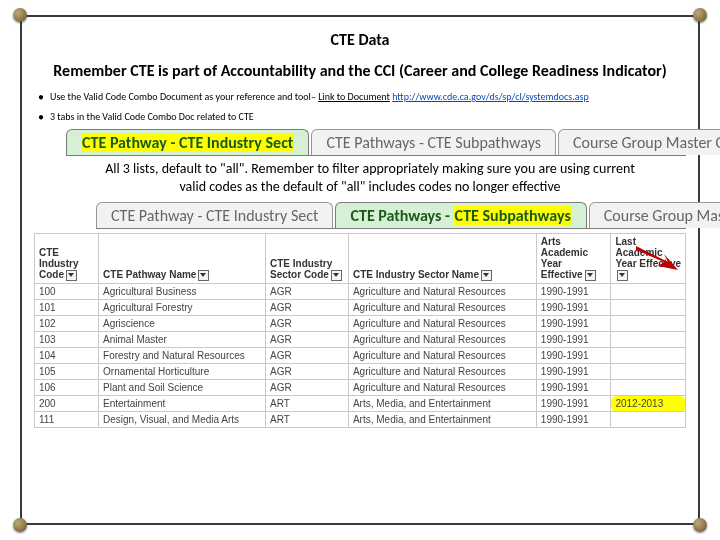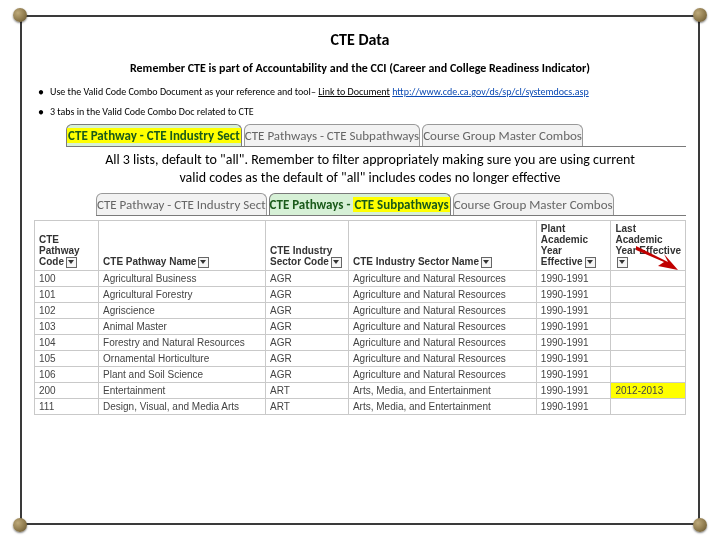--- a/index.html
+++ b/index.html
@@ -49,21 +49,21 @@
   .title {
     text-align: center;
     font-weight: 700;
     font-size: 16px;
     color: #000;
     margin: 2px 0 8px 0;
   }
   .subtitle {
     text-align: center;
     font-weight: 700;
-    font-size: 12px;
+    font-size: 16px;
     margin: 12px 0 10px 0;
   }
   ul.bullets {
     margin: 0;
     padding-left: 16px;
     list-style: none;
   }
   ul.bullets > li {
     position: relative;
     font-size: 10px;
@@ -83,22 +83,22 @@
 
   .tabs-row {
     margin: 6px 0 4px 32px;
     display: flex;
     align-items: flex-end;
     gap: 2px;
     border-bottom: 1px solid #7a7a7a;
   }
   .tabs-row2 { margin-left: 62px; margin-top: 2px; }
   .tab {
-    font-size: 13px;
-    padding: 3px 0;
+    font-size: 16px;
+    padding: 3px 14px;
     border: 1px solid #999;
     border-bottom: none;
     border-top-left-radius: 6px;
     border-top-right-radius: 6px;
     background: #f2f2f2;
     color: #666;
     white-space: nowrap;
     position: relative;
   }
   .tab.active {
@@ -160,21 +160,21 @@
   }
   table.data th .dd::after {
     content: "";
     position: absolute;
     left: 1px;
     top: 2px;
     border-left: 3px solid transparent;
     border-right: 3px solid transparent;
     border-top: 4px solid #333;
   }
-  .hl-cell { background: #ffff00 !important; }
+  .hl-cell { background: #ffff00 !important; border-radius: 6px; }
   .col-code { width: 52px; }
   .col-name { width: 150px; }
   .col-sector { width: 70px; }
   .col-sectorname { width: 170px; }
   .col-year { width: 62px; text-align: center; }
 </style>
 </head>
 <body>
 
 <div class="slide">
@@ -216,25 +216,25 @@
     <div class="tabs-row tabs-row2" id="tabs-mid">
         <div class="tab">CTE Pathway - CTE Industry Sect</div>
         <div class="tab active"><span>CTE Pathways - </span><span class="hl">CTE Subpathways</span></div>
         <div class="tab">Course Group Master Combos</div>
       </div>
 
     <div class="table-wrap">
       <table class="data">
         <thead>
           <tr>
-            <th class="col-code"><span>CTE Pathway Code</span><span class="dd"></span></th>
+            <th class="col-code"><span>CTE Industry Code</span><span class="dd"></span></th>
             <th class="col-name"><span>CTE Pathway Name</span><span class="dd"></span></th>
             <th class="col-sector"><span>CTE Industry Sector Code</span><span class="dd"></span></th>
             <th class="col-sectorname"><span>CTE Industry Sector Name</span><span class="dd"></span></th>
-            <th class="col-year"><span>Plant Academic Year Effective</span><span class="dd"></span></th>
+            <th class="col-year"><span>Arts Academic Year Effective</span><span class="dd"></span></th>
             <th class="col-year"><span>Last Academic Year Effective</span><span class="dd"></span></th>
           </tr>
         </thead>
         <tbody id="tbody">
             <tr>
               <td>100</td>
               <td>Agricultural Business</td>
               <td>AGR</td>
               <td>Agriculture and Natural Resources</td>
               <td>1990-1991</td>

